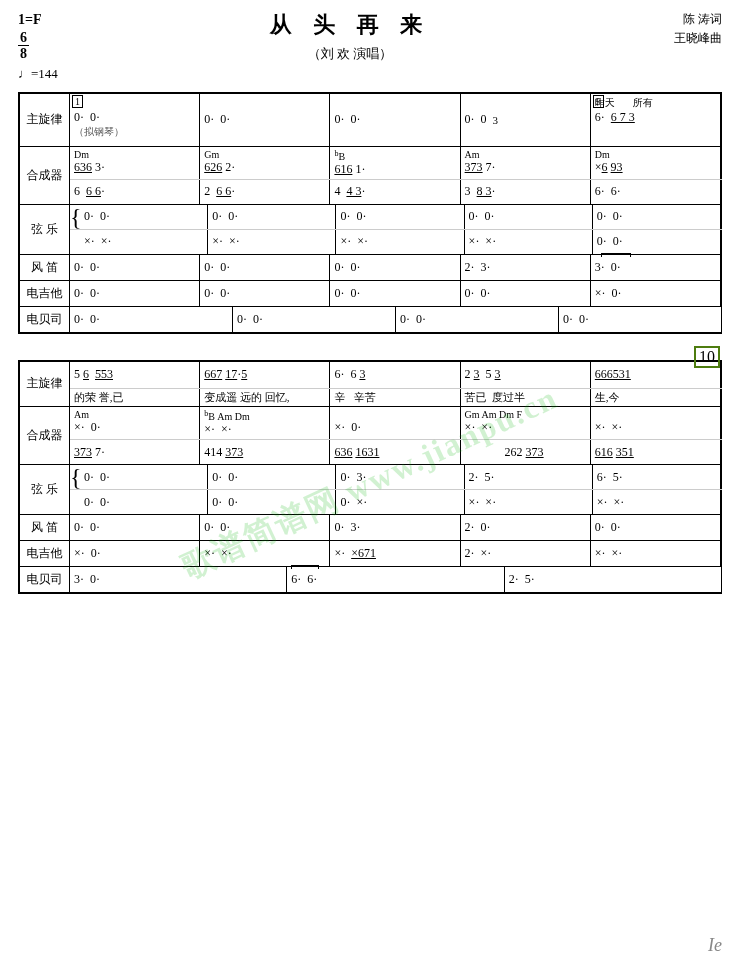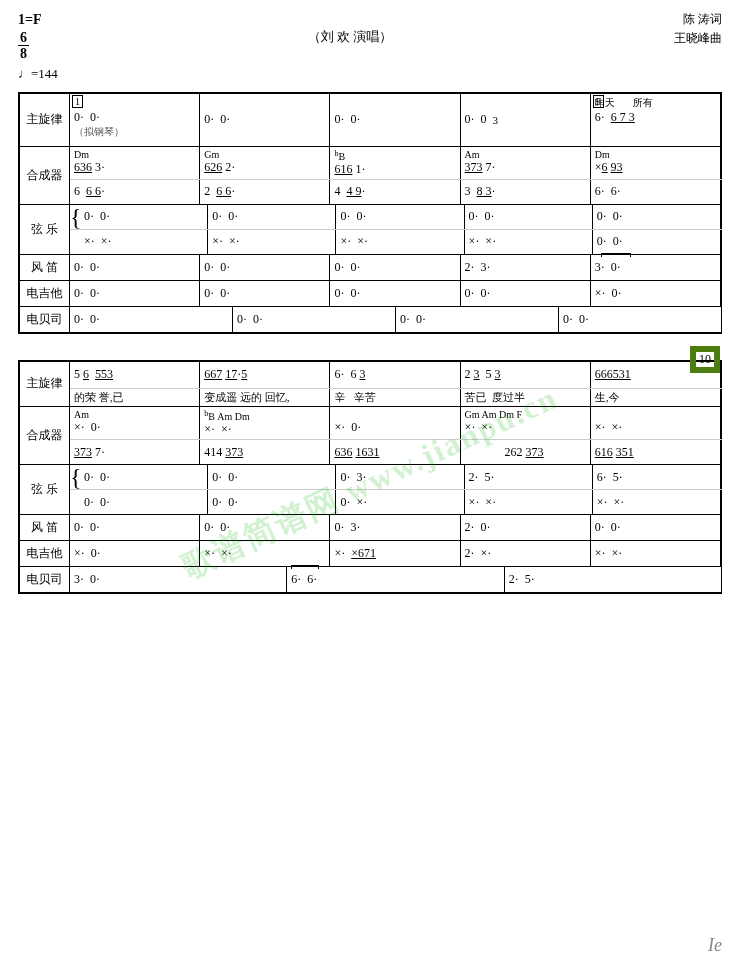--- a/index.html
+++ b/index.html
@@ -36,21 +36,21 @@
       text-align: center;
       flex: 1;
     }
     .main-title {
       font-size: 22px;
       font-weight: bold;
       letter-spacing: 8px;
     }
     .subtitle {
       font-size: 13px;
-      margin-top: 18px;
+      margin-top: 5px;
     }
     .author-info {
       font-size: 12px;
       text-align: right;
       line-height: 1.6;
       min-width: 80px;
     }
 
     
     .score-section {
@@ -88,20 +88,21 @@
         <div style="font-weight:bold;font-size:14px;">1=F</div>
         <div style="font-size:14px;font-weight:bold;">
           <span style="display:inline-block;text-align:center;vertical-align:middle;">
             <span style="display:block;border-bottom:1px solid #000;line-height:1.1;padding:0 2px;">6</span>
             <span style="display:block;line-height:1.1;padding:0 2px;">8</span>
           </span>
         </div>
         <div style="margin-top:4px;font-size:13px;">♩=144</div>
       </div>
       <div class="title-area">
+        <div class="main-title">从 头 再 来</div>
         <div class="subtitle">（刘  欢 演唱）</div>
       </div>
       <div class="author-info">
         <div>陈  涛词</div>
         <div>王晓峰曲</div>
       </div>
     </div>
   </div>
 
   <div class="score-section" style="margin-top:8px;">
@@ -170,21 +171,21 @@
           </div>
           <div style="flex:1;border-right:2px solid #000;padding:2px 4px;font-size:12px;position:relative;">
             <div style="font-size:10px;">Dm</div>
             <div>×<span style="text-decoration:underline;">6</span>&nbsp;<span style="text-decoration:underline;">93</span></div>
           </div>
         </div>
 
         <div style="display:flex;min-height:24px;">
           <div style="flex:1;border-right:1px solid #000;padding:2px 4px;font-size:12px;display:flex;align-items:center;">6&nbsp;&nbsp;<span style="text-decoration:underline;">6 6</span>·</div>
           <div style="flex:1;border-right:1px solid #000;padding:2px 4px;font-size:12px;display:flex;align-items:center;">2&nbsp;&nbsp;<span style="text-decoration:underline;">6 6</span>·</div>
-          <div style="flex:1;border-right:1px solid #000;padding:2px 4px;font-size:12px;display:flex;align-items:center;">4&nbsp;&nbsp;<span style="text-decoration:underline;">4 9</span>·</div>
+          <div style="flex:1;border-right:1px solid #000;padding:2px 4px;font-size:12px;display:flex;align-items:center;">4&nbsp;&nbsp;<span style="text-decoration:underline;">4 3</span>·</div>
           <div style="flex:1;border-right:1px solid #000;padding:2px 4px;font-size:12px;display:flex;align-items:center;">3&nbsp;&nbsp;<span style="text-decoration:underline;">8 3</span>·</div>
           <div style="flex:1;border-right:2px solid #000;padding:2px 4px;font-size:12px;display:flex;align-items:center;">6·&nbsp;&nbsp;6·</div>
         </div>
       </div>
     </div>
 
     <div style="display:flex;border-left:2px solid #000;border-top:1px solid #000;">
       <div style="width:50px;min-width:50px;border-right:1px solid #000;display:flex;align-items:center;justify-content:center;font-size:12px;text-align:center;padding:4px 0;">
         弦&nbsp;乐
       </div>
@@ -256,21 +257,21 @@
     </div>
 
   </div>
 
   <div class="section-gap"></div>
 
   <div class="score-section" style="margin-top:10px;">
 
     <div style="display:flex;border-left:2px solid #000;border-top:2px solid #000;position:relative;">
 
-      <div style="position:absolute;top:-16px;right:2px;font-size:12px;border:6px solid #4d7c0f;padding:0 3px;">10</div>
+      <div style="position:absolute;top:-16px;right:2px;font-size:16px;border:2px solid #4d7c0f;padding:0 3px;">10</div>
       <div style="width:50px;min-width:50px;border-right:1px solid #000;display:flex;flex-direction:column;align-items:center;justify-content:center;font-size:12px;text-align:center;padding:4px 0;">
         主旋律
       </div>
       <div style="flex:1;display:flex;flex-direction:column;">
 
         <div style="display:flex;min-height:26px;">
           <div style="flex:1;border-right:1px solid #000;padding:2px 4px;font-size:12px;display:flex;align-items:center;">
             5&nbsp;<span style="text-decoration:underline;">6</span>&nbsp;&nbsp;<span style="text-decoration:underline;">5̇53</span>
           </div>
           <div style="flex:1;border-right:1px solid #000;padding:2px 4px;font-size:12px;display:flex;align-items:center;">

